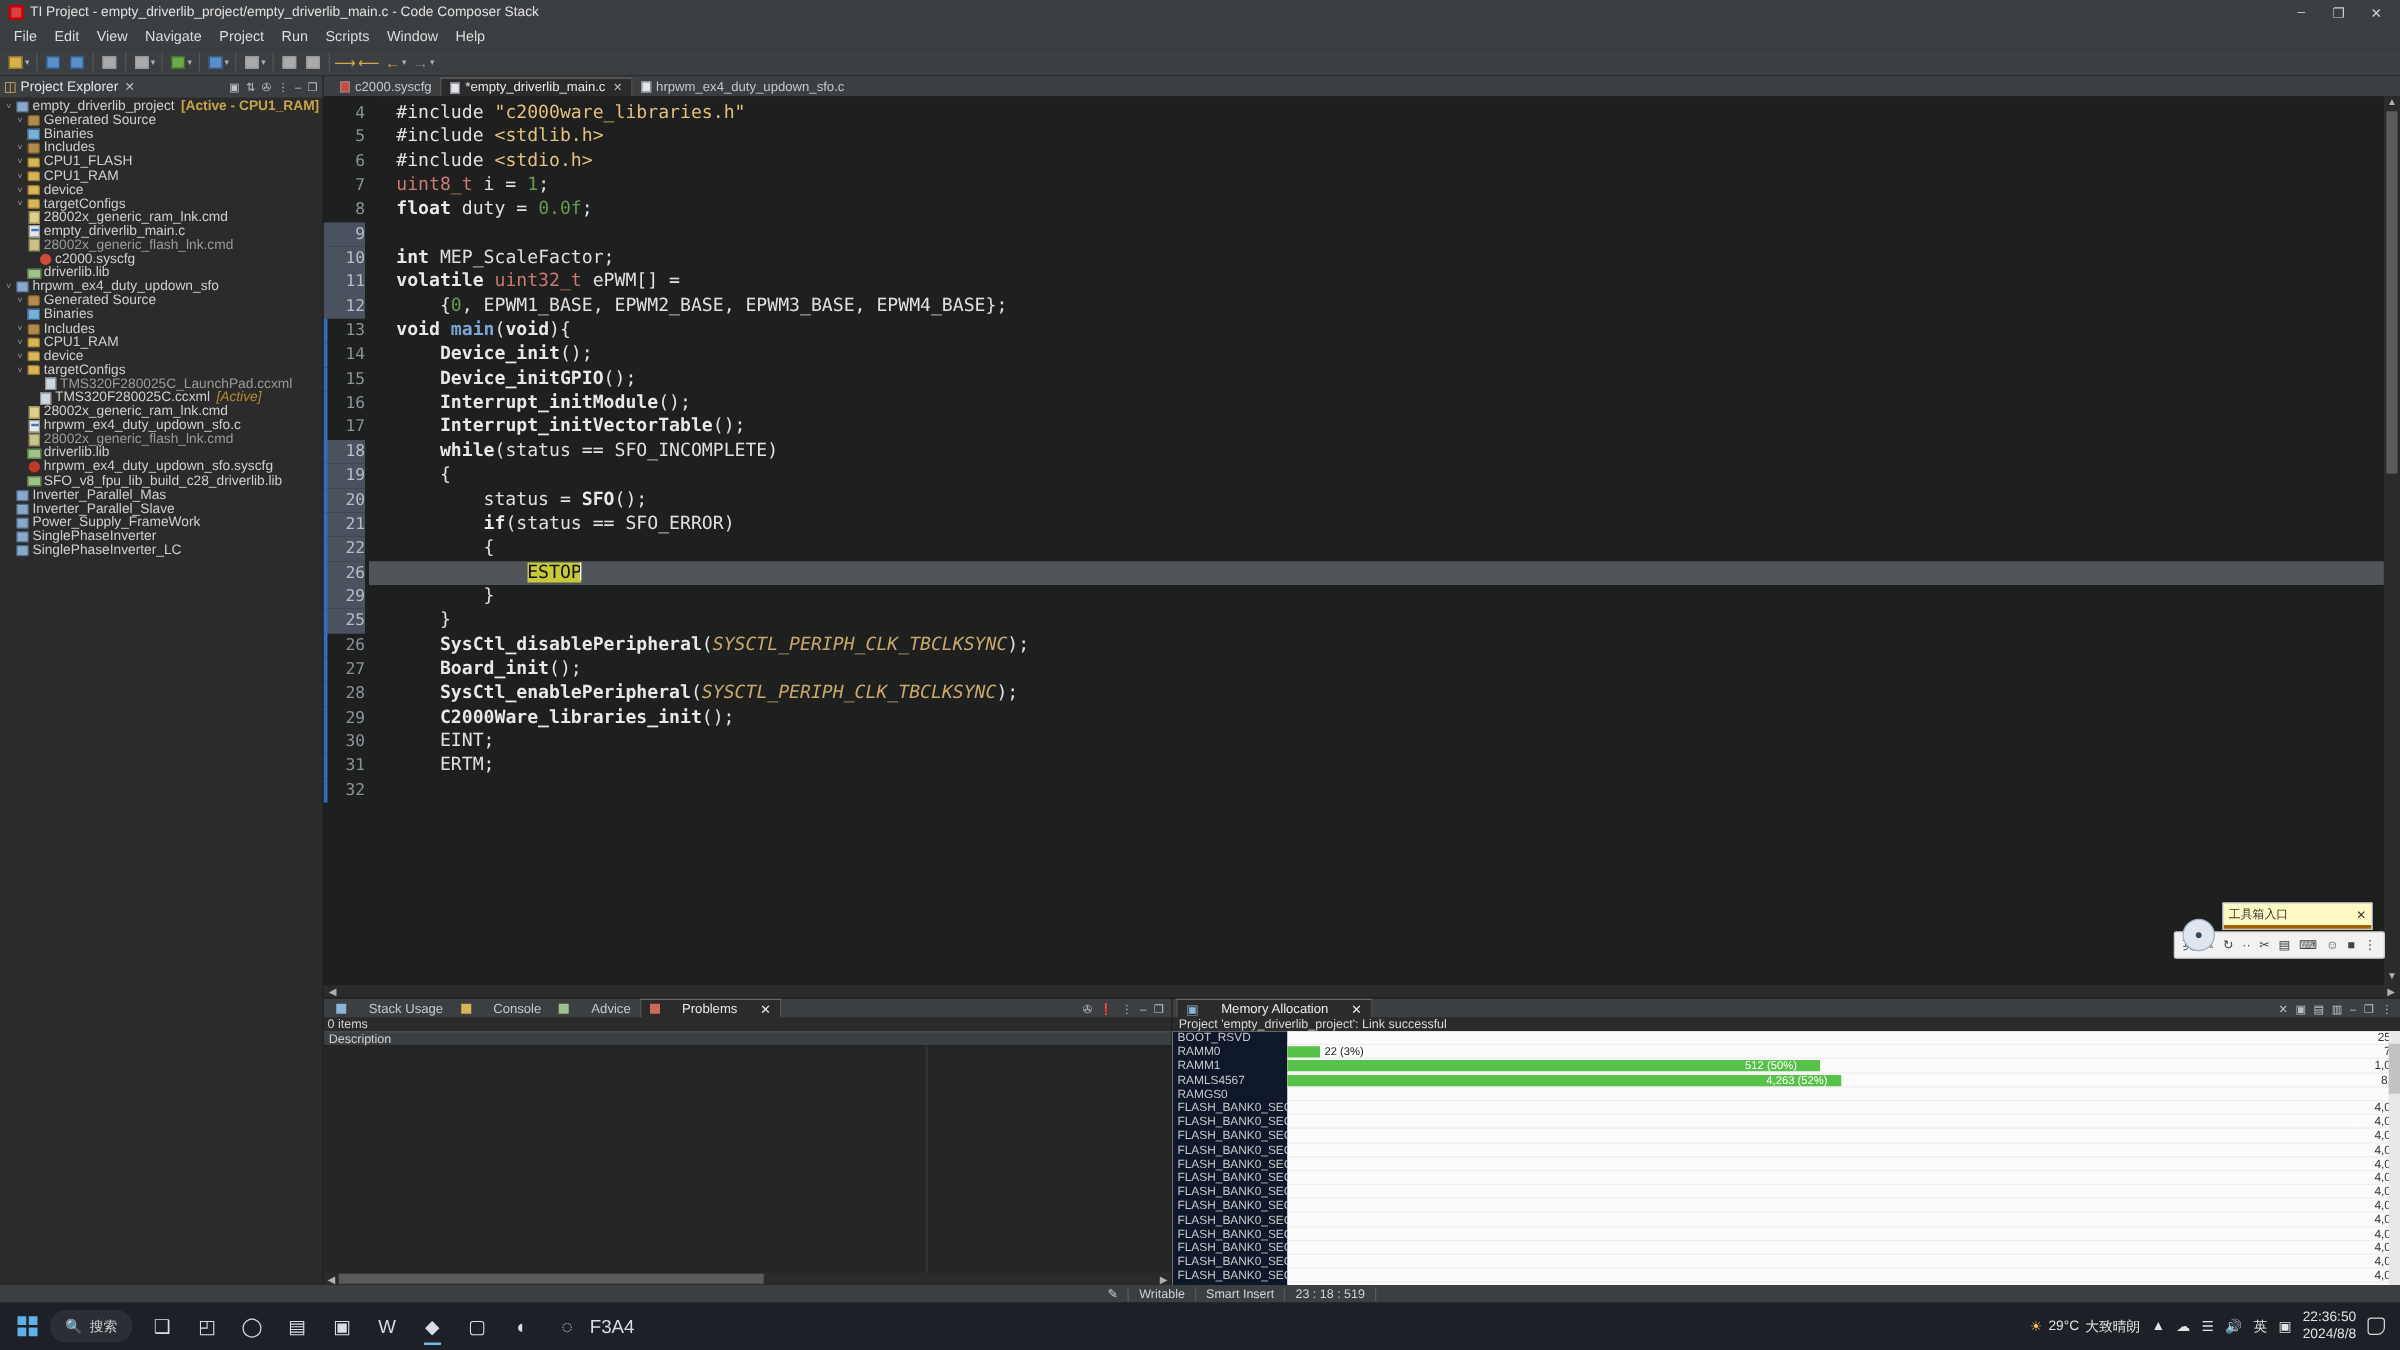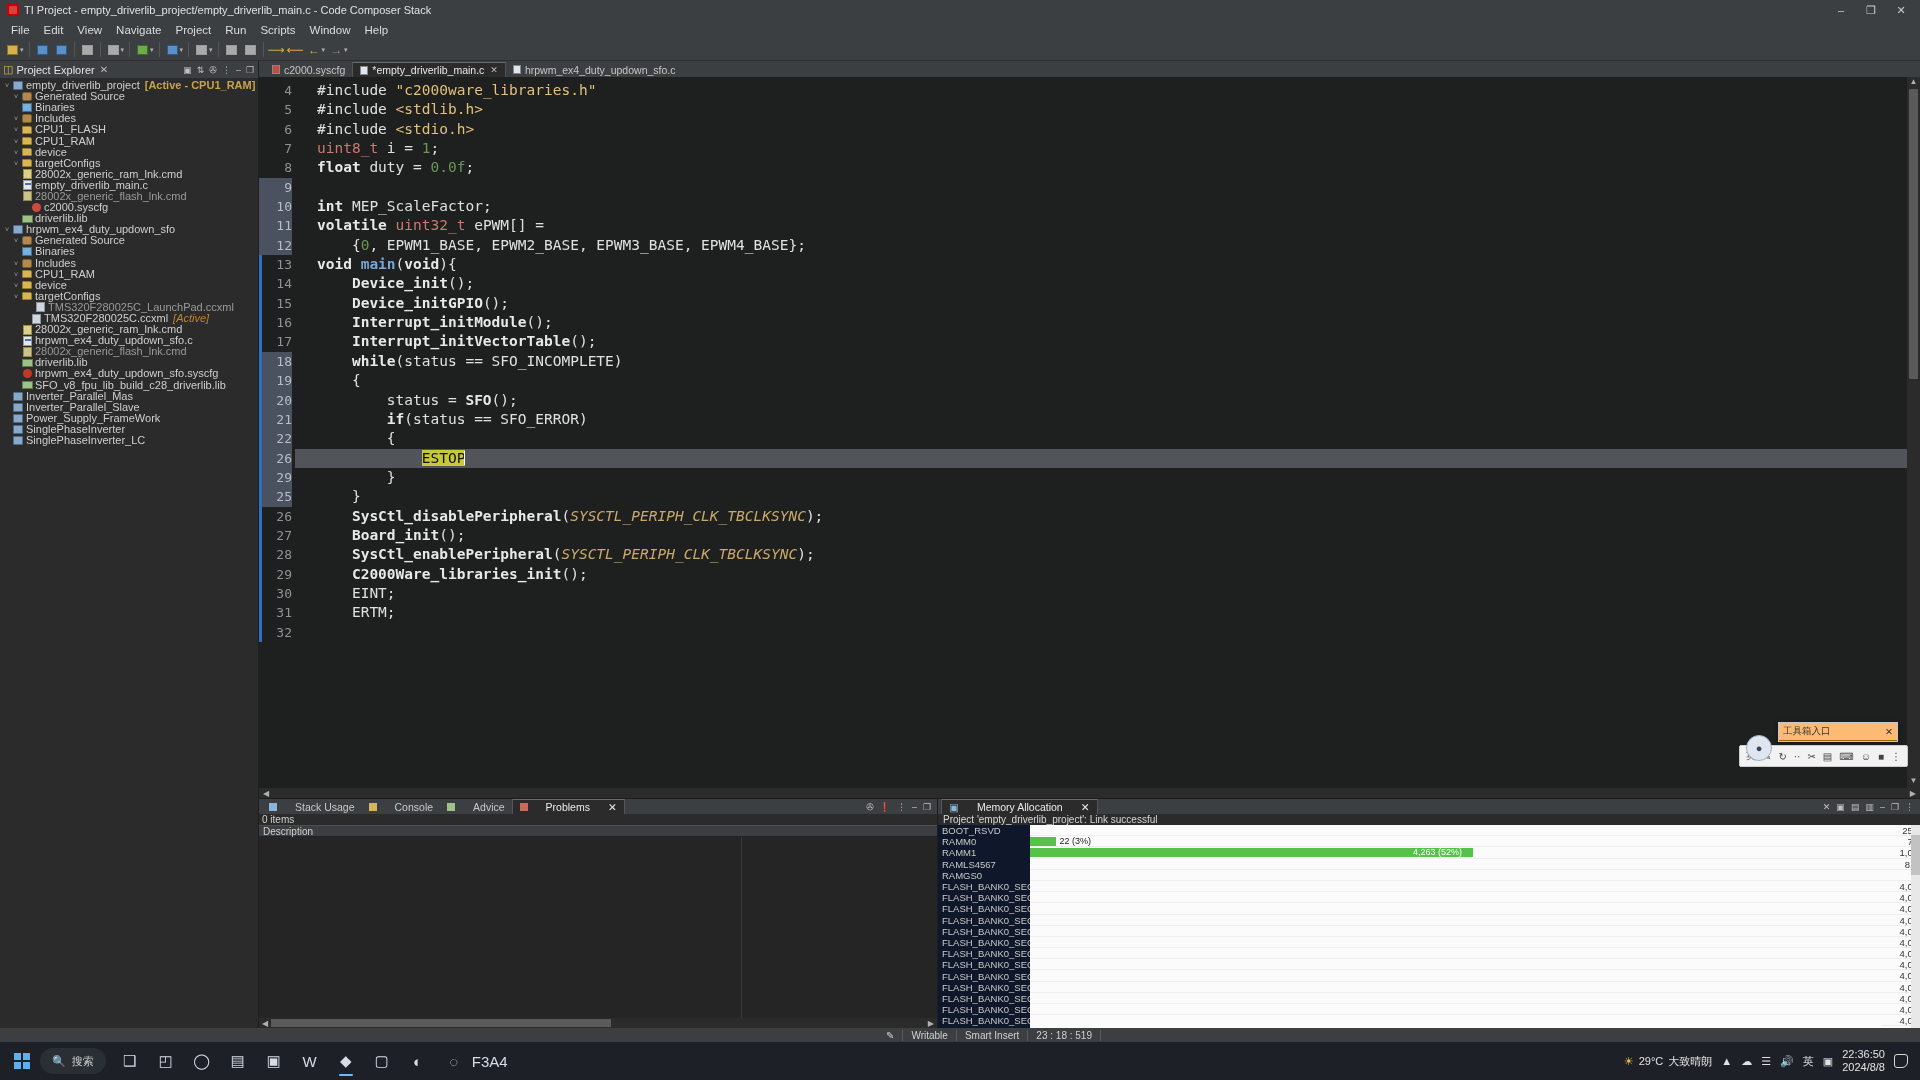--- a/index.html
+++ b/index.html
@@ -162,21 +162,21 @@
   .mem-scroll{ position:absolute; right:0; top:0; width:9px; height:100%;
                background:#e8e8e8;}
   .mem-scroll .th{ position:absolute; top:10px; left:0; width:9px; height:40px;
                    background:#c2c2c2;}
 
   
   .ime { position:absolute; right:22px; top:722px; width:120px; background:#f7f7f7;
          border:1px solid #c8c8c8; font-size:9.5px; color:#333; z-index:40;
          box-shadow:0 1px 4px rgba(0,0,0,.35); }
   .ime-h { display:flex; align-items:center; justify-content:space-between;
-           padding:2px 4px; background:#fdba74; border-bottom:1px solid #a16207;}
+           padding:2px 4px; background:#fef9c3; border-bottom:3px solid #a16207;}
   .ime-icons { position:absolute; right:12px; top:745px; display:flex; align-items:center;
                gap:7px; z-index:41; color:#444; font-size:10px; background:#f2f2f2;
                border:1px solid #ccc; padding:3px 6px; border-radius:2px;}
   .ime-ball { position:absolute; right:148px; top:735px; width:26px; height:26px;
               border-radius:50%; background:#dfe6ef; border:1px solid #9fb0c4; z-index:42;
               display:flex; align-items:center; justify-content:center; font-size:11px;
               color:#33475e; }
 
   
   .statusbar { height:14px; flex:0 0 14px; background:#3c3f41; display:flex;
@@ -721,20 +721,24 @@
                   <span class="mem-nm">FLASH_BANK0_SEC12</span>
                 </div>
               </div>
             <div class="mem-bars" id="memBars">
                 <div class="mem-bar-row"></div>
                 <div class="mem-bar-row">
                   <div class="bar" style="width: 3%;"></div>
                   <span class="bar-lbl" style="left: calc(3% + 4px);">22 (3%)</span>
                 </div>
                 <div class="mem-bar-row">
+                  <div class="bar" style="width: 50%;"></div>
+                  <span class="bar-lbl" style="left: calc(50% - 60px); color: rgb(255, 255, 255);">512 (50%)</span>
+                </div>
+                <div class="mem-bar-row">
                   <div class="bar" style="width: 52%;"></div>
                   <span class="bar-lbl" style="left: calc(52% - 60px); color: rgb(255, 255, 255);">4,263 (52%)</span>
                 </div>
                 <div class="mem-bar-row"></div>
                 <div class="mem-bar-row"></div>
                 <div class="mem-bar-row"></div>
                 <div class="mem-bar-row"></div>
                 <div class="mem-bar-row"></div>
                 <div class="mem-bar-row"></div>
                 <div class="mem-bar-row"></div>

